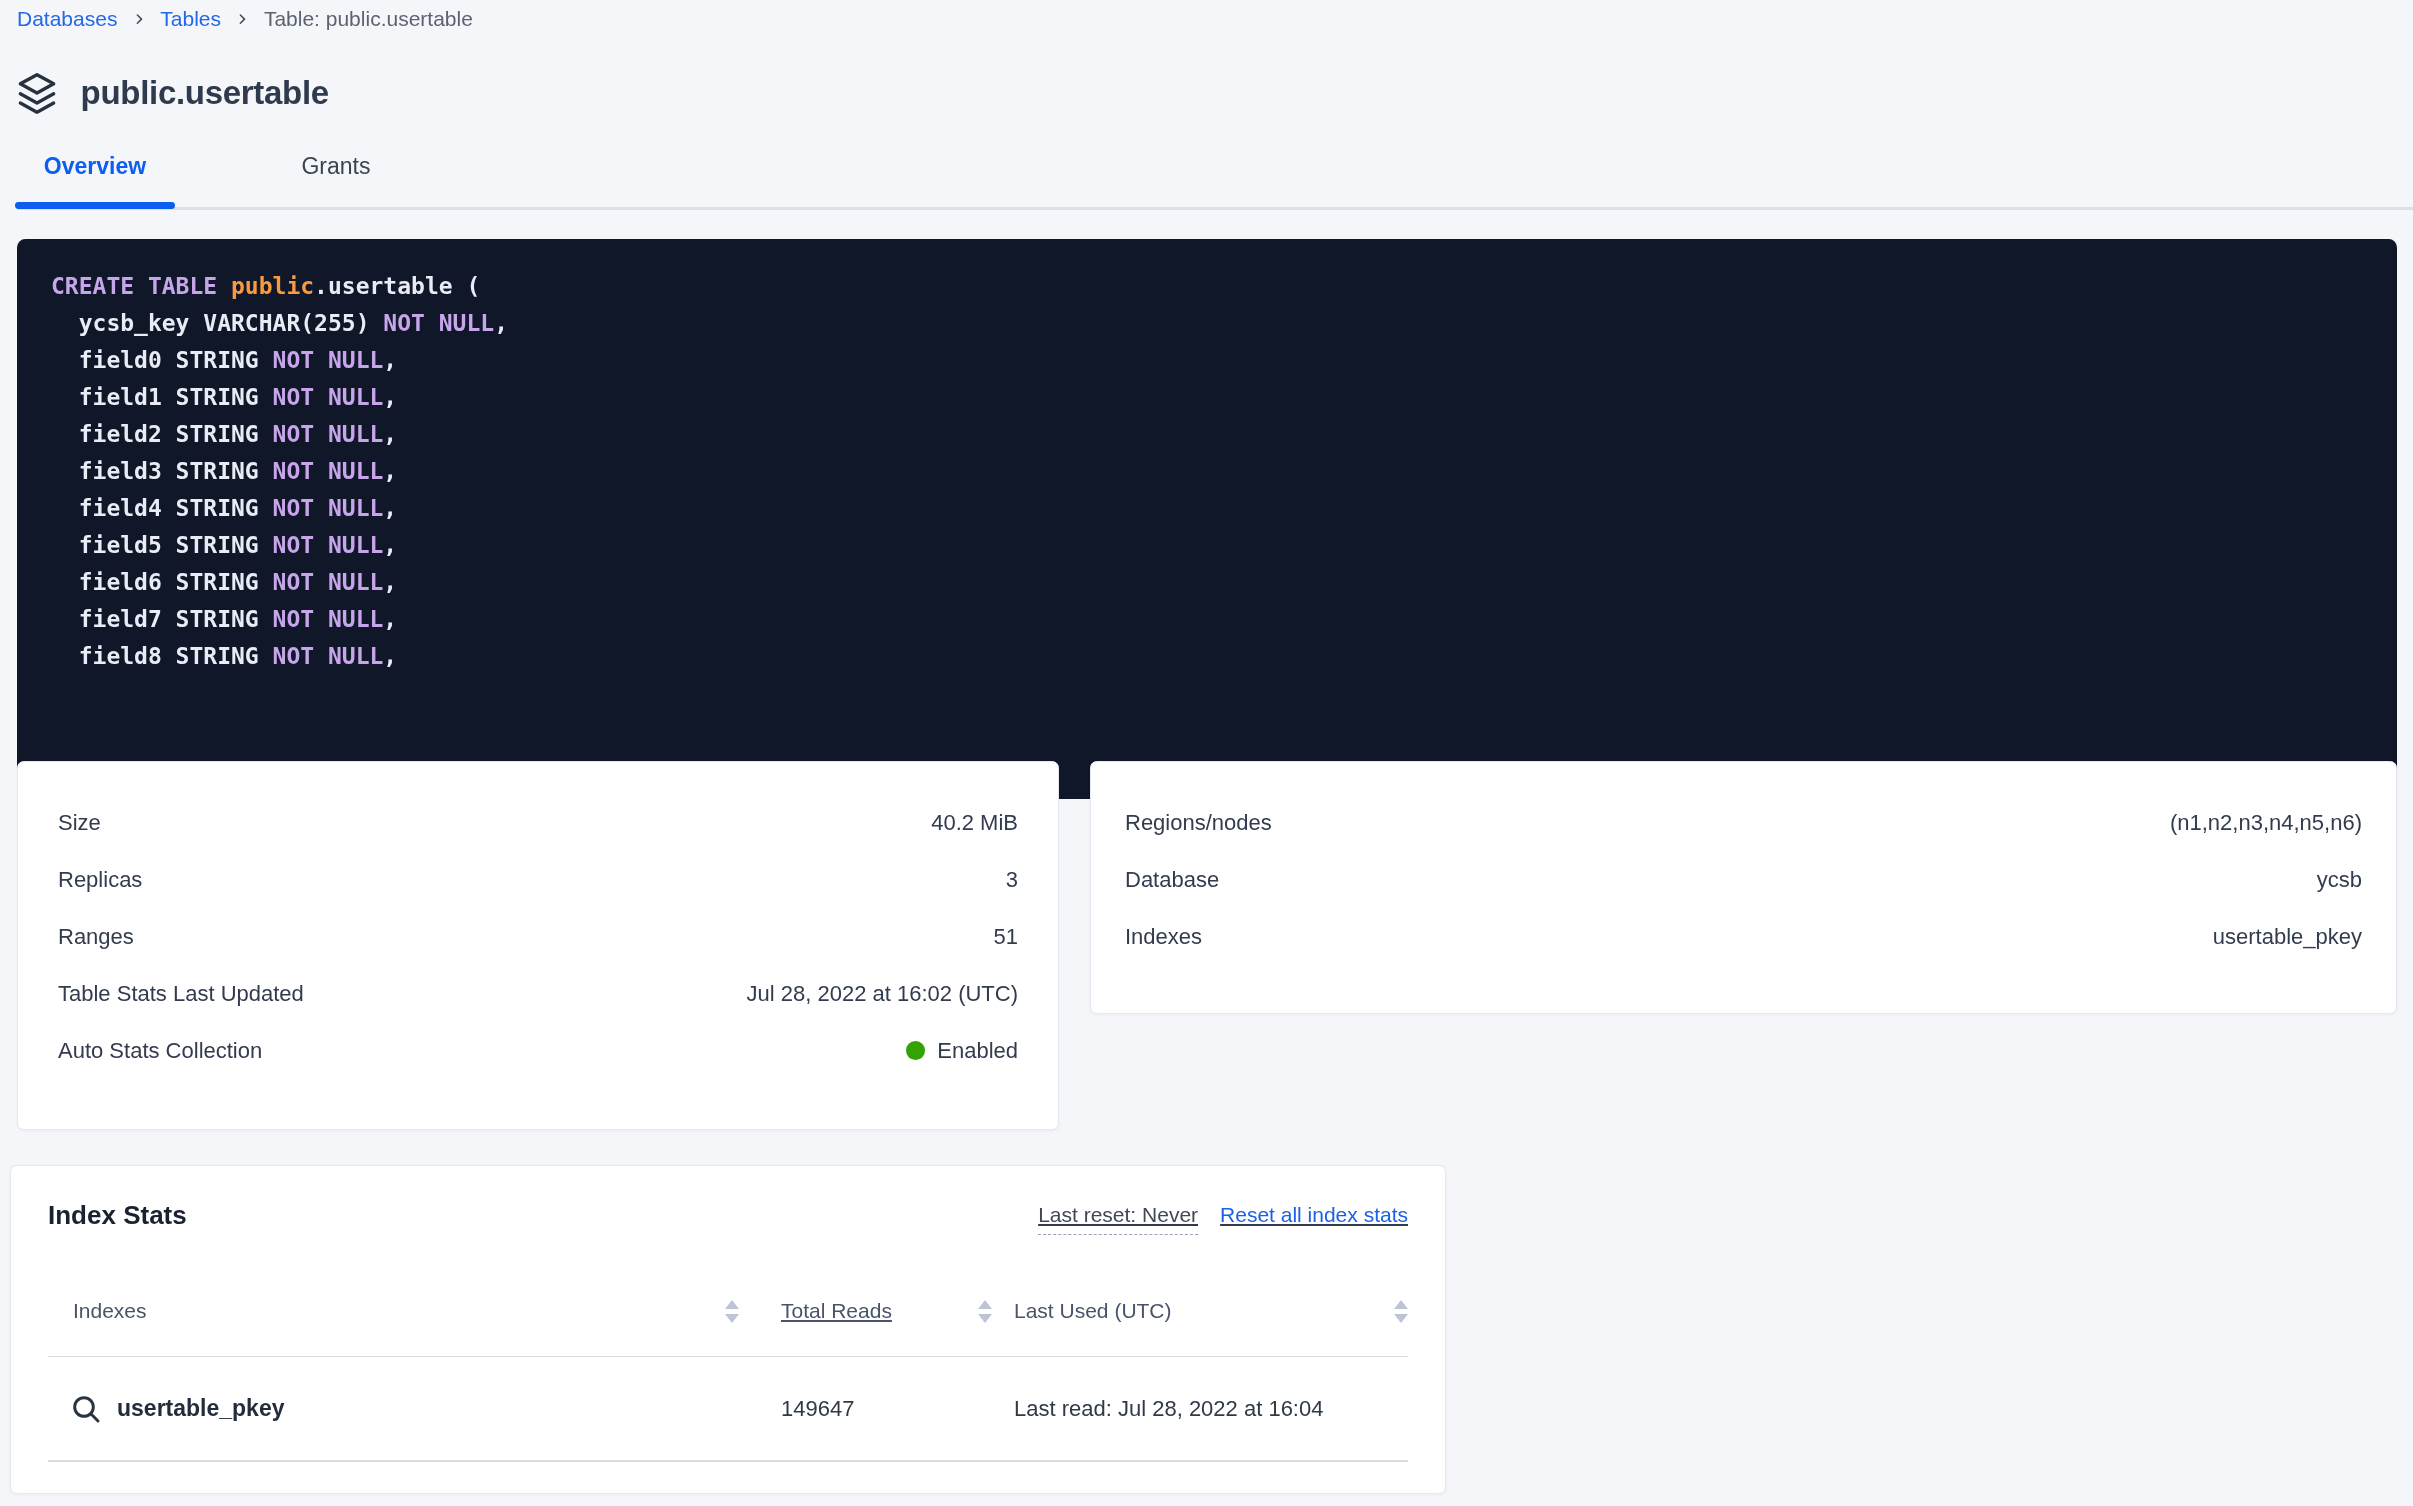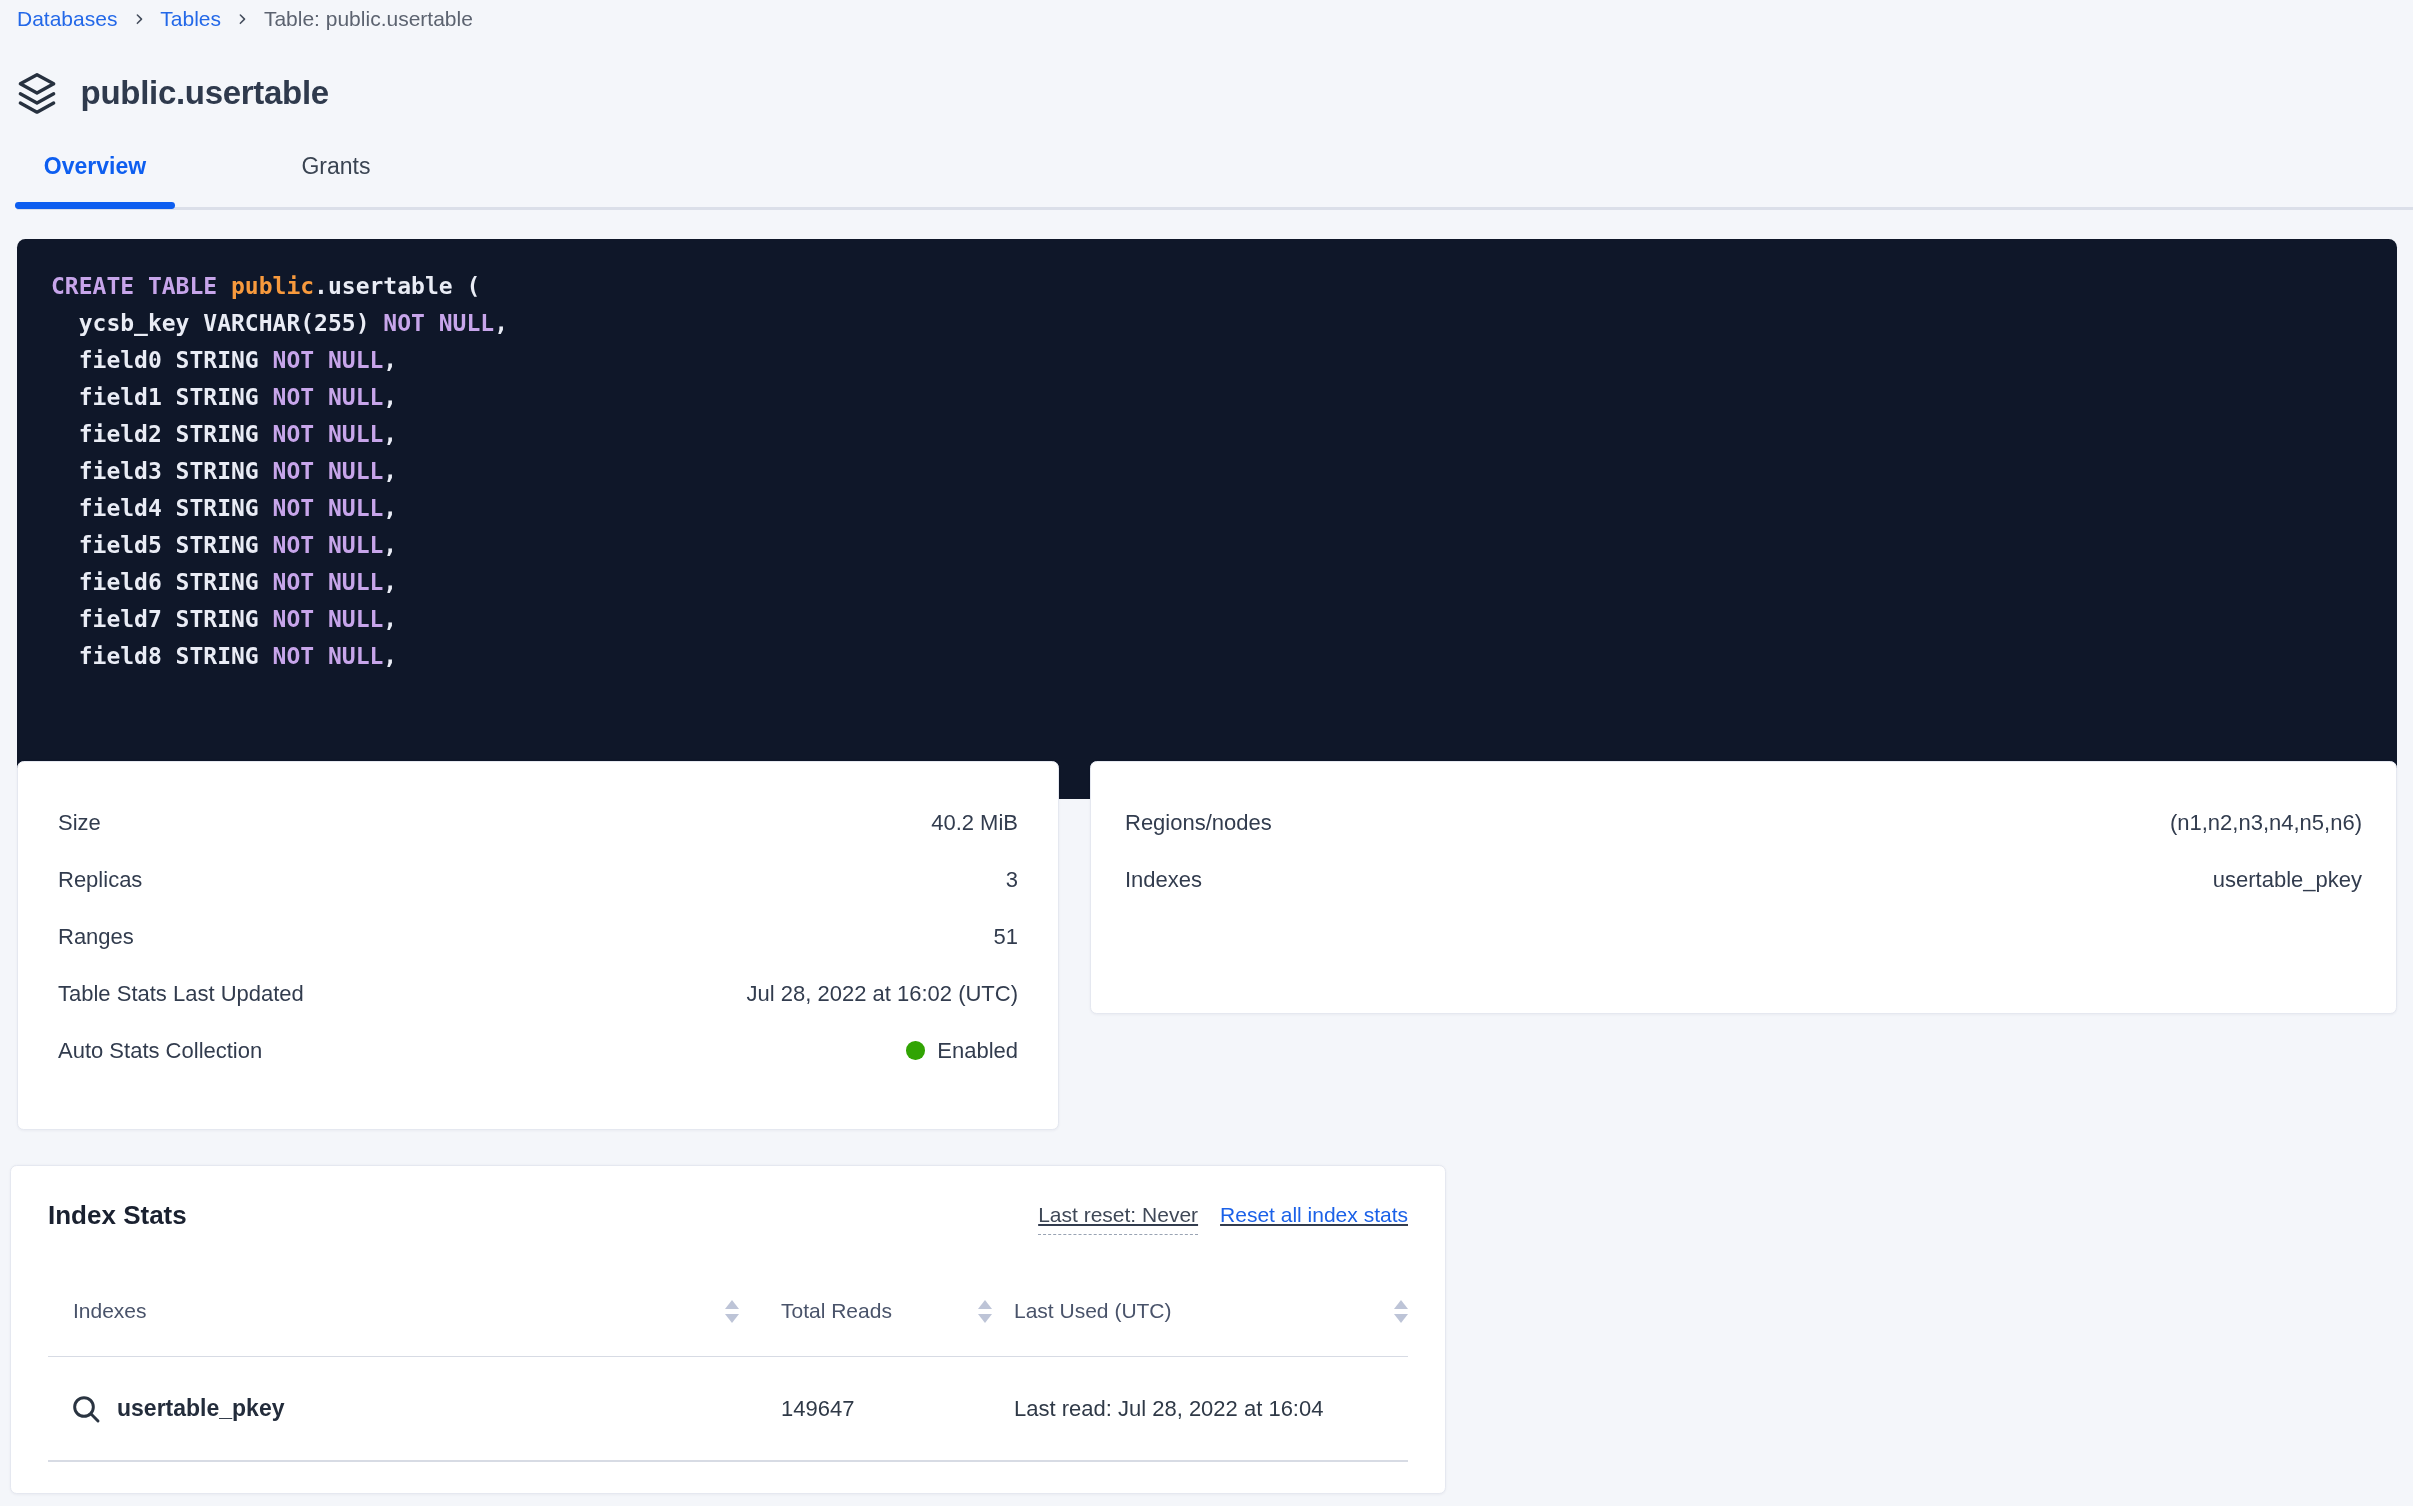--- a/index.html
+++ b/index.html
@@ -59,21 +59,21 @@
   #card-index { left:10px; top:1165px; width:1436px; height:329px; padding:0 37px; }
   .idx-head { padding-top:34px; display:flex; justify-content:space-between; align-items:flex-start; }
   .idx-title { font-size:26px; font-weight:700; color:#1a2130; }
   .reset-area { display:flex; align-items:baseline; gap:22px; font-size:21px; margin-top:3.4px;text-decoration:underline; }
   .last-reset { color:#3f4857; border-bottom:1.7px dashed #99a3b3; padding-bottom:6.7px; cursor:default; }
   .reset-link { color:#1b61e8; text-decoration:none; cursor:pointer; font-weight:500; }
 
   .tbl-header { display:flex; align-items:center; margin-top:61px; height:30px; font-size:21px; color:#49536a; }
   .th { display:flex; align-items:center; justify-content:space-between; }
   .th1 { width:691px; padding-left:25px; }
-  .th2 { width:253px; padding-left:42px; }
+  .th2 { width:253px; padding-left:42px;text-decoration:underline; }
   .th3 { flex:1; padding-left:22px; }
   .sort { display:flex; flex-direction:column; gap:5px; cursor:pointer; }
   .sort .up   { width:0; height:0; border-left:7.6px solid transparent; border-right:7.6px solid transparent; border-bottom:9.3px solid #bdc4d7; }
   .sort .down { width:0; height:0; border-left:7.6px solid transparent; border-right:7.6px solid transparent; border-top:9.3px solid #bdc4d7; }
 
   .divider { height:1.7px; background:#d7dbe4; }
   .div1 { margin-top:29.5px; }
   .tbl-row { display:flex; align-items:center; height:103px; }
   .td1 { width:691px; padding-left:22px; display:flex; align-items:center; gap:15px; }
   .idx-name { font-size:23px; font-weight:700; color:#232c3b; }
@@ -158,20 +158,24 @@
     </span>
   </div>
 </div>
 
 <div class="card" id="card-right">
   <div class="stat-row">
     <span>Regions/nodes</span>
     <span class="stat-value">(n1,n2,n3,n4,n5,n6)</span>
   </div>
   <div class="stat-row">
+    <span>Database</span>
+    <span class="stat-value">ycsb</span>
+  </div>
+  <div class="stat-row">
     <span>Indexes</span>
     <span class="stat-value">usertable_pkey</span>
   </div>
 </div>
 
 <div class="card" id="card-index">
   <div class="idx-head">
     <h2 class="idx-title">Index Stats</h2>
     <div class="reset-area">
       <span class="last-reset">Last reset: Never</span>

